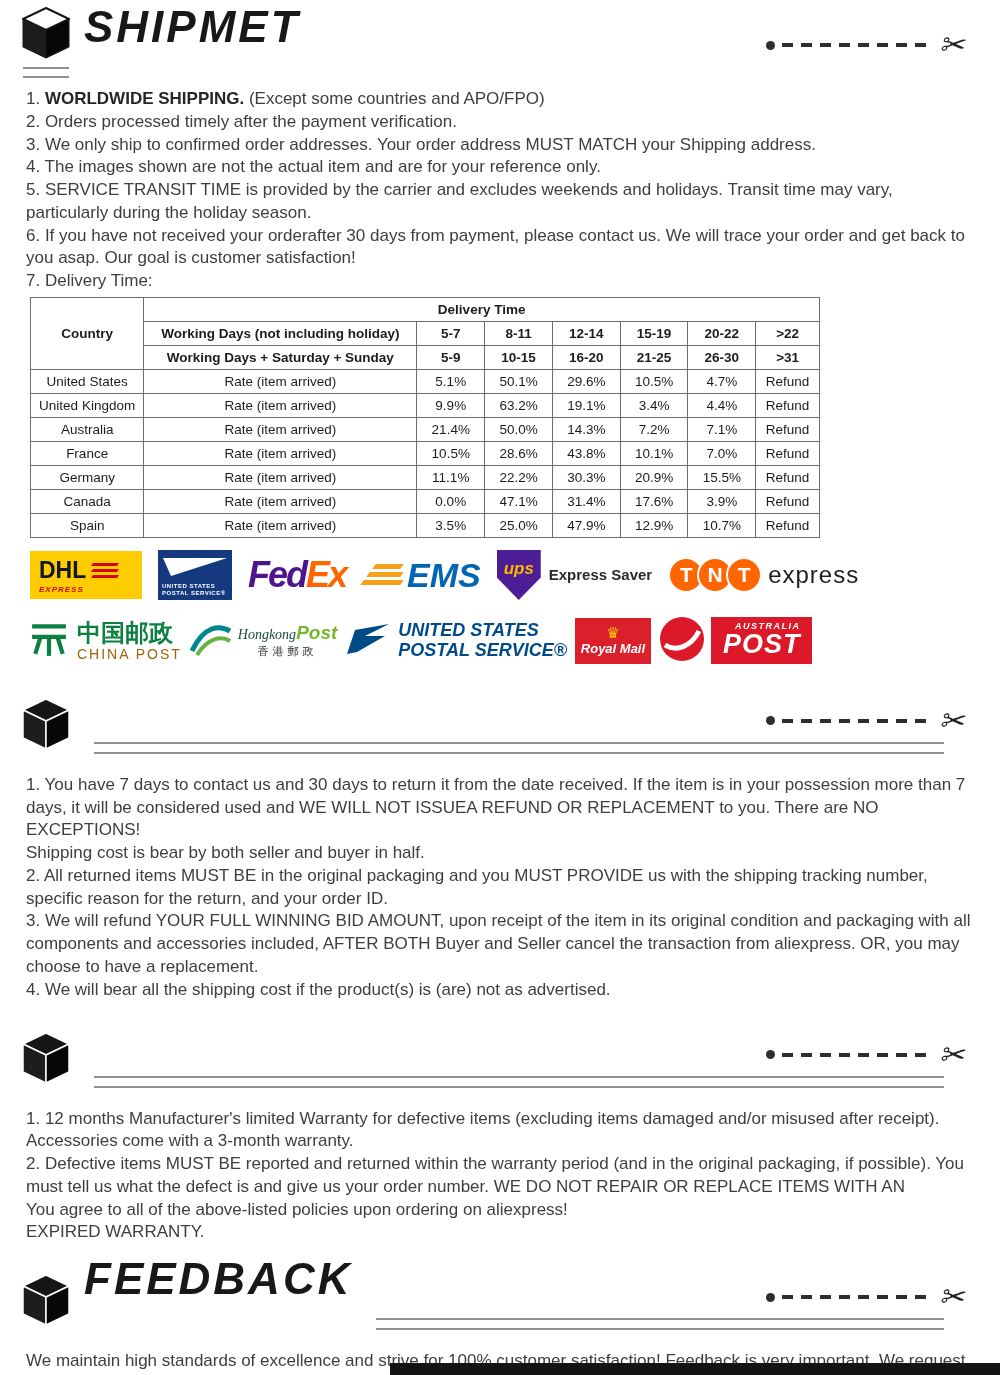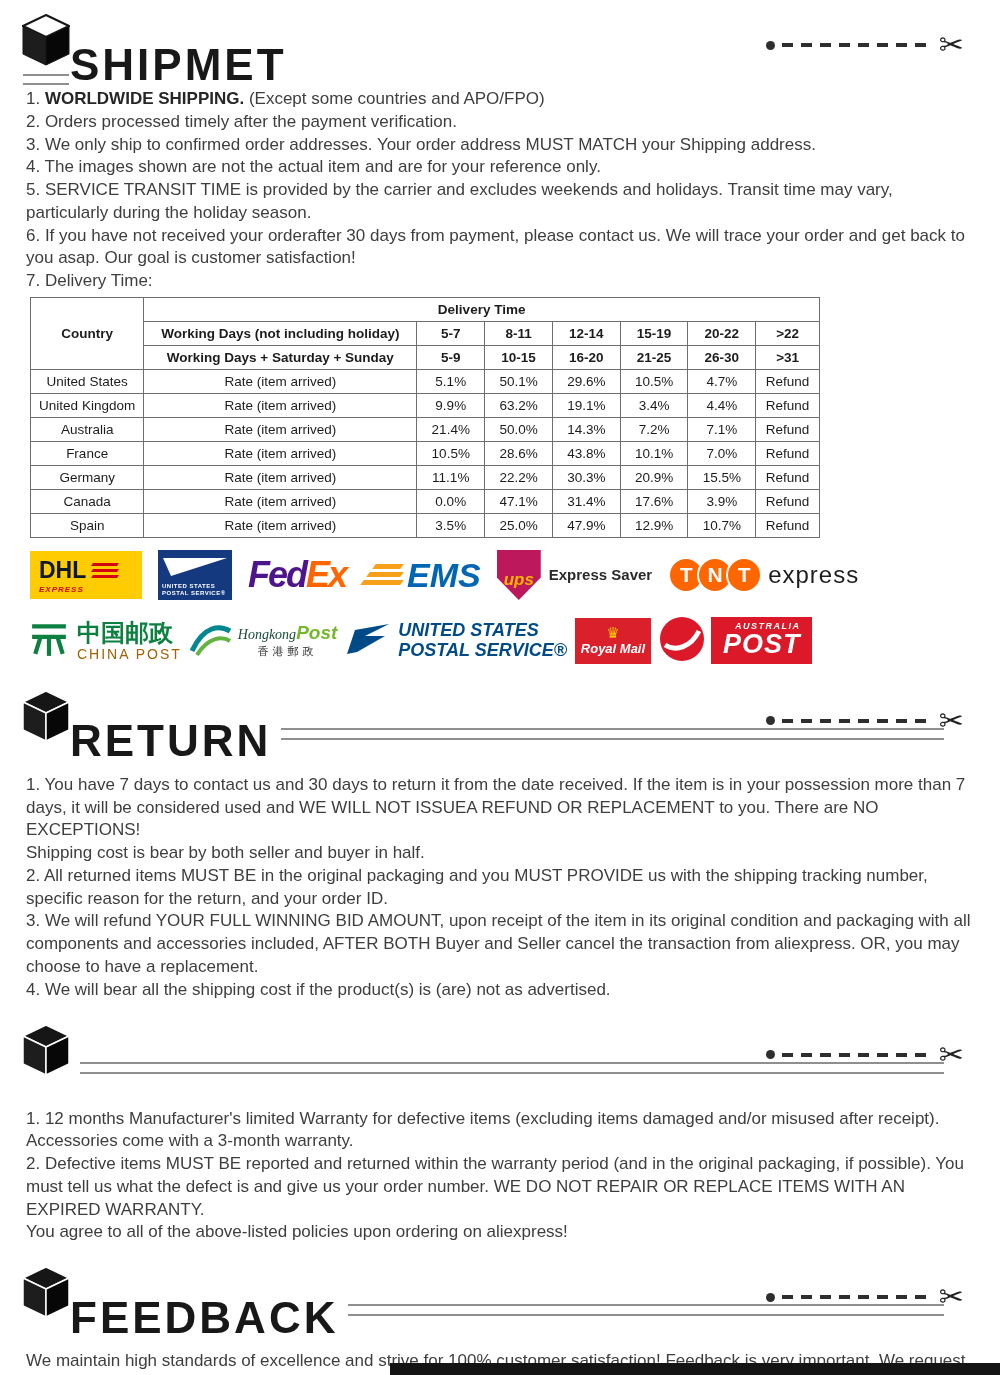--- a/index.html
+++ b/index.html
@@ -1,20 +1,20 @@
 <!DOCTYPE html>
 <html><head>
 <meta charset="utf-8">
 <style>
   html,body{margin:0;padding:0;}
   body{width:1000px;background:#ffffff;font-family:"Liberation Sans",sans-serif;color:#414141;}
   .page{position:relative;width:1000px;height:1375px;overflow:hidden;padding:14px 22px 0 22px;box-sizing:border-box;}
 
   
-  .sec-header{display:flex;align-items:flex-start;position:relative;height:64px;margin:0 0 10px 0;}
+  .sec-header{display:flex;align-items:flex-end;gap:14px;position:relative;height:64px;margin:0 0 10px 0;font-style:italic;}
   .icon-col{display:flex;flex-direction:column;align-items:center;}
   .sec-title{font-size:44px;font-weight:900;color:#181818;letter-spacing:3px;line-height:1;font-family:"Liberation Sans",sans-serif;}
   .rule{flex:1;height:8px;border-top:2px solid #8f8f8f;border-bottom:2px solid #8f8f8f;margin:38px 34px 0 10px;}
   .short-rule{width:46px;height:7px;border-top:2px solid #8f8f8f;border-bottom:2px solid #8f8f8f;margin-top:4px;}
   .cutline{position:absolute;right:14px;top:16px;display:flex;align-items:center;}
   .cut-dot{width:9px;height:9px;border-radius:50%;background:#2e2e2e;}
   .dashes{width:150px;height:4px;margin:0 7px;background:repeating-linear-gradient(90deg,#2e2e2e 0 11px,transparent 11px 19px);}
   .scissors{font-size:30px;color:#222;line-height:1;}
 
   
@@ -49,21 +49,21 @@
 
   .logo-ems{display:flex;align-items:center;gap:5px;}
   .ems-swoosh{display:inline-flex;flex-direction:column;gap:3px;}
   .ems-swoosh i{display:block;height:5px;background:#F9A01B;transform:skewX(-35deg);}
   .ems-swoosh i:nth-child(1){width:28px;margin-left:12px;}
   .ems-swoosh i:nth-child(2){width:34px;margin-left:6px;}
   .ems-swoosh i:nth-child(3){width:40px;}
   .ems-text{color:#0066B3;font-weight:900;font-style:italic;font-size:34px;line-height:1;}
 
   .logo-ups{display:flex;align-items:center;gap:8px;}
-  .ups-shield{width:44px;height:50px;background:#be185d;clip-path:polygon(0 0,100% 0,100% 55%,50% 100%,0 55%);display:flex;align-items:center;justify-content:center;padding-top:10px;box-sizing:border-box;}
+  .ups-shield{width:44px;height:50px;background:#4c1d95;clip-path:polygon(0 0,100% 0,100% 55%,50% 100%,0 55%);display:flex;align-items:flex-start;justify-content:center;padding-top:10px;box-sizing:border-box;}
   .ups-text{color:#FFB500;font-weight:700;font-style:italic;font-size:17px;line-height:1;}
   .ups-sub{font-weight:700;color:#2a2a2a;font-size:15px;}
 
   .logo-tnt{display:flex;align-items:center;}
   .tnt-c{width:36px;height:36px;border-radius:50%;background:#FF6600;color:#fff;font-weight:900;font-size:21px;display:flex;align-items:center;justify-content:center;margin-left:-7px;border:2px solid #fff;box-sizing:border-box;}
   .tnt-c:first-child{margin-left:0;}
   .tnt-express{font-size:24px;color:#1d1d1d;margin-left:6px;letter-spacing:1px;}
 
   .logo-chinapost{display:flex;align-items:center;gap:9px;}
   .cp-text{display:flex;flex-direction:column;}
@@ -341,21 +341,20 @@
   <div class="gap-m"></div>
 
   <div class="sec-header">
     <span class="box-icon">
       <svg width="48" height="52" viewBox="0 0 48 52">
         <polygon points="24,1 47,12 24,23 1,12" fill="#161616" stroke="#fff" stroke-width="1.5"></polygon>
         <polygon points="1,12 24,23 24,51 1,40" fill="#1d1d1d" stroke="#fff" stroke-width="1.5"></polygon>
         <polygon points="47,12 24,23 24,51 47,40" fill="#070707" stroke="#fff" stroke-width="1.5"></polygon>
       </svg>
     </span>
-    <h1 class="sec-title">RETURN</h1>
     <div class="rule"></div>
     <div class="cutline">
       <span class="cut-dot"></span>
       <span class="dashes"></span>
       <span class="scissors">✂</span>
     </div>
   </div>
 
   <div class="gap-s"></div>
 
@@ -383,22 +382,22 @@
       <span class="dashes"></span>
       <span class="scissors">✂</span>
     </div>
   </div>
 
   <div class="gap-s"></div>
 
   <div class="copy">
     <p>1. 12 months Manufacturer's limited Warranty for defective items (excluding items damaged and/or misused after receipt). Accessories come with a 3-month warranty.</p>
     <p>2. Defective items MUST BE reported and returned within the warranty period (and in the original packaging, if possible). You must tell us what the defect is and give us your order number. WE DO NOT REPAIR OR REPLACE ITEMS WITH AN</p>
+    <p>You agree to all of the above-listed policies upon ordering on aliexpress!</p>
     <p>EXPIRED WARRANTY.</p>
-    <p>You agree to all of the above-listed policies upon ordering on aliexpress!</p>
   </div>
 
   <div class="gap-m"></div>
 
   <div class="sec-header">
     <span class="box-icon">
       <svg width="48" height="52" viewBox="0 0 48 52">
         <polygon points="24,1 47,12 24,23 1,12" fill="#161616" stroke="#fff" stroke-width="1.5"></polygon>
         <polygon points="1,12 24,23 24,51 1,40" fill="#1d1d1d" stroke="#fff" stroke-width="1.5"></polygon>
         <polygon points="47,12 24,23 24,51 47,40" fill="#070707" stroke="#fff" stroke-width="1.5"></polygon>

